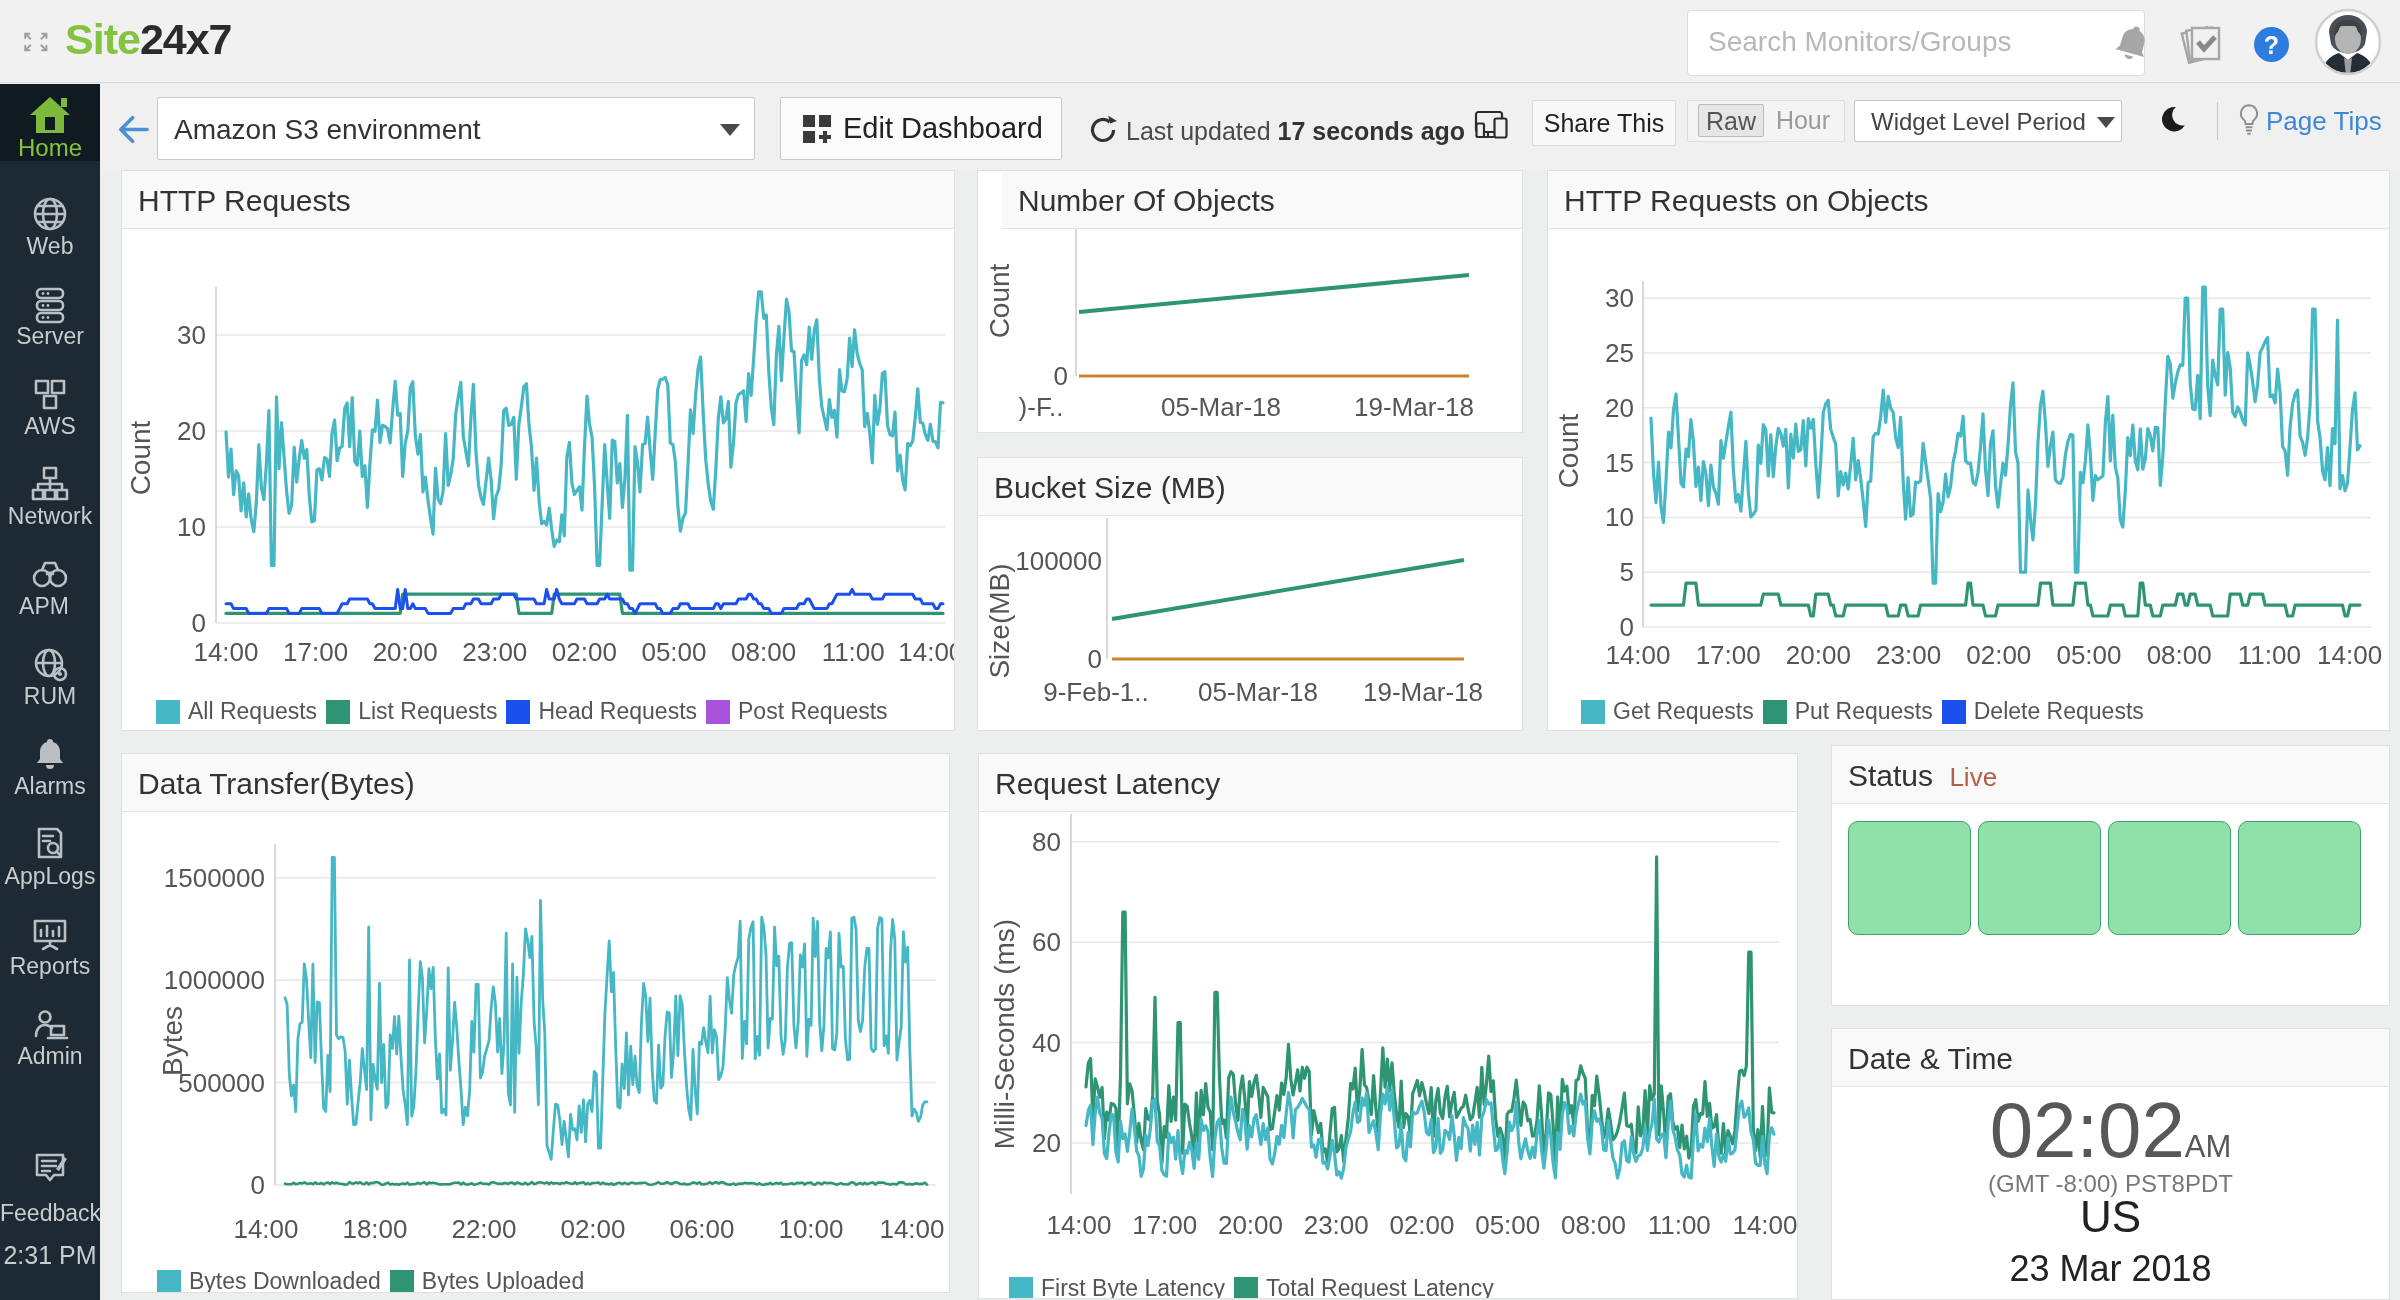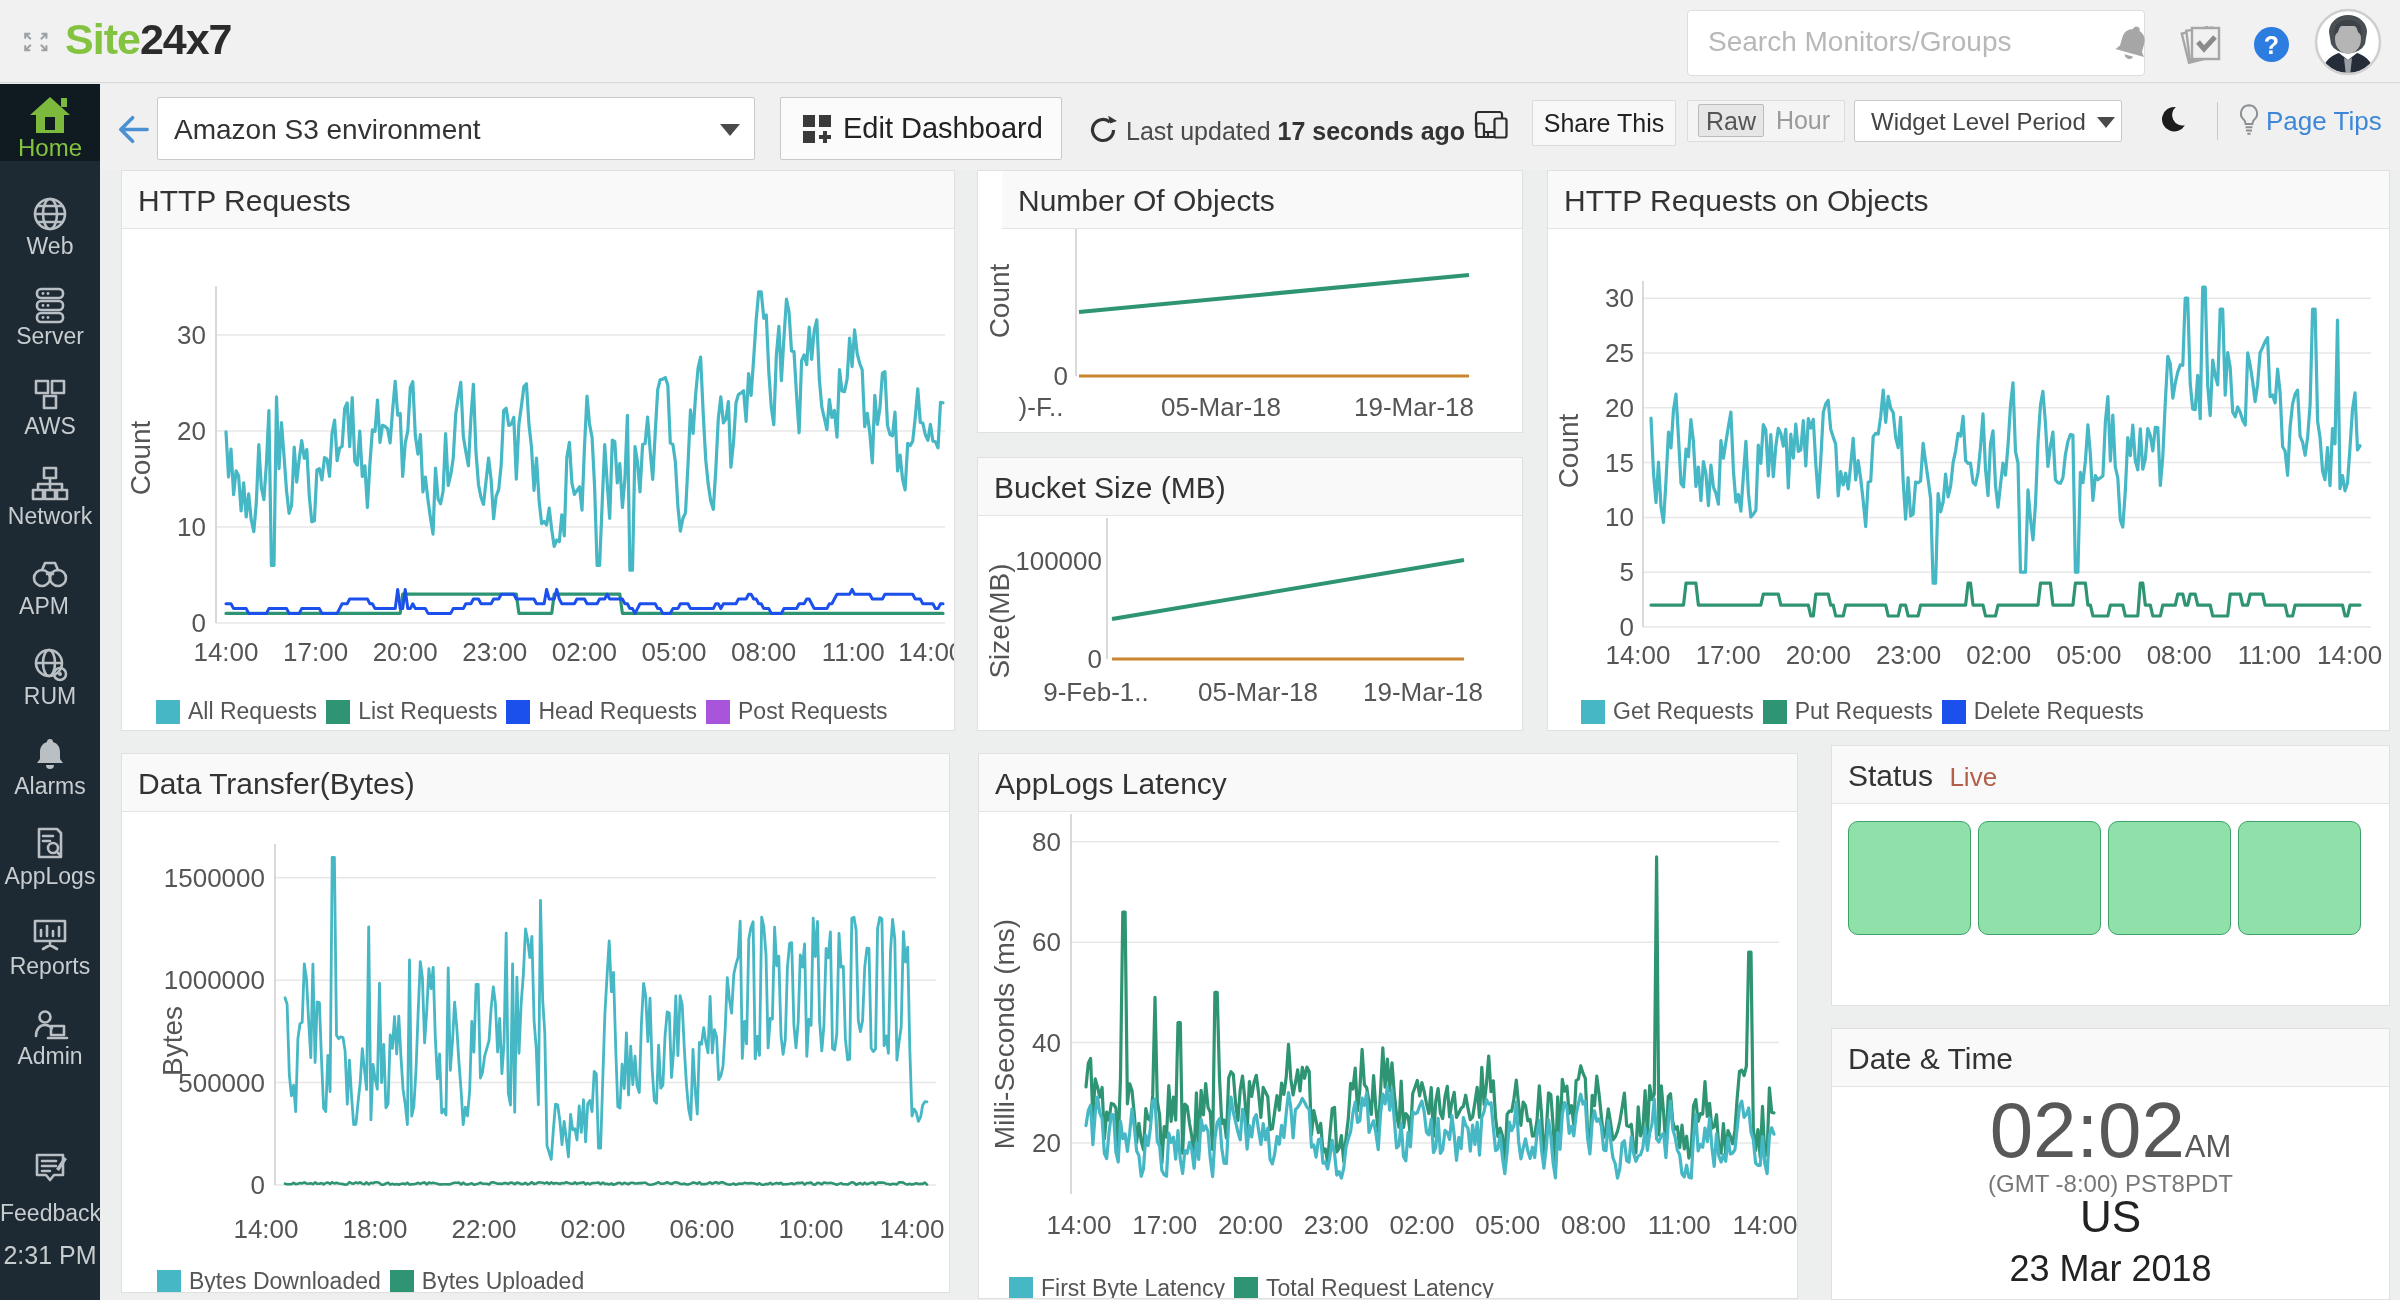--- a/index.html
+++ b/index.html
@@ -310,21 +310,21 @@
       <text x="790" y="484" font-size="26" fill="#555" text-anchor="middle" font-weight="400" font-family="Liberation Sans, sans-serif">14:00</text>
       <polyline points="163.0,429.7 165.1,430.3 167.3,430.3 169.4,430.1 171.6,428.8 173.7,430.1 175.9,429.8 178.0,429.0 180.2,429.4 182.3,428.3 184.5,429.5 186.6,429.7 188.8,429.2 190.9,430.2 193.1,428.4 195.2,429.8 197.4,429.8 199.5,429.0 201.6,430.4 203.8,429.0 205.9,428.5 208.1,429.9 210.2,428.3 212.4,429.4 214.5,428.7 216.7,429.5 218.8,429.7 221.0,430.1 223.1,430.8 225.3,430.3 227.4,428.2 229.6,429.4 231.7,429.6 233.9,428.4 236.0,429.2 238.2,428.2 240.3,429.8 242.4,430.2 244.6,428.3 246.7,430.4 248.9,428.7 251.0,429.2 253.2,428.2 255.3,428.3 257.5,429.0 259.6,430.7 261.8,430.7 263.9,429.5 266.1,428.6 268.2,430.6 270.4,429.7 272.5,430.6 274.7,430.0 276.8,430.8 278.9,429.9 281.1,429.4 283.2,430.3 285.4,428.7 287.5,430.6 289.7,430.2 291.8,430.1 294.0,429.7 296.1,428.8 298.3,429.9 300.4,428.9 302.6,428.3 304.7,430.4 306.9,428.5 309.0,429.2 311.2,428.8 313.3,429.2 315.4,429.7 317.6,430.5 319.7,430.4 321.9,430.3 324.0,430.3 326.2,430.4 328.3,430.2 330.5,429.3 332.6,428.7 334.8,428.7 336.9,428.5 339.1,430.5 341.2,428.6 343.4,430.3 345.5,430.6 347.7,430.0 349.8,429.2 351.9,430.7 354.1,430.2 356.2,429.7 358.4,428.6 360.5,429.7 362.7,429.7 364.8,429.8 367.0,430.5 369.1,428.5 371.3,428.3 373.4,428.9 375.6,429.7 377.7,429.6 379.9,430.0 382.0,429.1 384.2,429.1 386.3,430.0 388.5,428.5 390.6,428.9 392.7,430.2 394.9,428.6 397.0,429.0 399.2,430.1 401.3,430.0 403.5,428.8 405.6,430.6 407.8,429.6 409.9,428.2 412.1,430.1 414.2,429.5 416.4,428.4 418.5,428.5 420.7,428.7 422.8,429.4 425.0,428.3 427.1,430.1 429.2,428.4 431.4,429.7 433.5,429.0 435.7,429.2 437.8,430.0 440.0,429.0 442.1,429.2 444.3,428.2 446.4,429.0 448.6,429.6 450.7,429.8 452.9,428.4 455.0,429.9 457.2,429.0 459.3,428.9 461.5,428.2 463.6,430.3 465.7,429.0 467.9,430.3 470.0,429.1 472.2,429.0 474.3,428.8 476.5,428.5 478.6,430.2 480.8,428.5 482.9,429.9 485.1,429.7 487.2,430.5 489.4,429.4 491.5,430.8 493.7,430.0 495.8,429.0 498.0,428.8 500.1,430.3 502.3,428.7 504.4,429.6 506.5,430.2 508.7,428.8 510.8,428.8 513.0,429.5 515.1,429.4 517.3,429.1 519.4,429.1 521.6,428.8 523.7,428.7 525.9,430.3 528.0,430.7 530.2,430.5 532.3,430.0 534.5,429.2 536.6,428.2 538.8,429.7 540.9,429.8 543.0,429.3 545.2,428.3 547.3,429.2 549.5,430.0 551.6,428.8 553.8,428.2 555.9,428.7 558.1,429.7 560.2,430.3 562.4,429.6 564.5,430.5 566.7,430.4 568.8,429.6 571.0,428.5 573.1,428.9 575.3,429.7 577.4,428.3 579.5,430.3 581.7,430.1 583.8,430.1 586.0,429.3 588.1,428.4 590.3,429.8 592.4,428.6 594.6,428.3 596.7,429.5 598.9,428.4 601.0,428.4 603.2,429.5 605.3,430.3 607.5,430.6 609.6,430.2 611.8,429.6 613.9,430.8 616.1,429.9 618.2,429.5 620.3,429.9 622.5,428.8 624.6,429.3 626.8,429.4 628.9,429.1 631.1,429.2 633.2,429.7 635.4,430.4 637.5,429.2 639.7,430.7 641.8,430.7 644.0,429.9 646.1,430.2 648.3,428.8 650.4,430.4 652.6,429.6 654.7,428.9 656.8,429.7 659.0,428.7 661.1,430.5 663.3,430.3 665.4,430.1 667.6,429.8 669.7,429.3 671.9,430.3 674.0,429.3 676.2,428.9 678.3,429.1 680.5,428.6 682.6,430.6 684.8,429.0 686.9,428.9 689.1,428.6 691.2,430.4 693.3,430.6 695.5,428.8 697.6,429.1 699.8,430.4 701.9,428.5 704.1,428.9 706.2,429.2 708.4,428.8 710.5,429.2 712.7,429.9 714.8,430.7 717.0,429.9 719.1,429.1 721.3,430.3 723.4,430.3 725.6,430.5 727.7,429.5 729.8,428.2 732.0,428.8 734.1,430.8 736.3,429.8 738.4,429.0 740.6,430.5 742.7,428.7 744.9,430.2 747.0,429.6 749.2,428.7 751.3,428.5 753.5,430.6 755.6,428.6 757.8,428.5 759.9,428.6 762.1,428.7 764.2,429.8 766.4,430.0 768.5,430.7 770.6,429.7 772.8,430.0 774.9,430.4 777.1,428.3 779.2,428.4 781.4,428.6 783.5,430.0 785.7,430.5 787.8,429.7 790.0,430.6 792.1,429.9 794.3,429.2 796.4,430.0 798.6,429.9 800.7,429.9 802.9,428.6 805.0,430.7" fill="none" stroke="#2e9474" stroke-width="2.6" stroke-linejoin="round" stroke-linecap="round"></polyline>
       <polyline points="163.0,243.8 165.1,250.2 167.3,320.3 169.4,341.8 171.6,331.1 173.7,357.7 175.9,284.6 178.0,269.8 180.2,268.2 182.3,209.8 184.5,225.1 186.6,266.1 188.8,303.7 190.9,210.1 193.1,308.5 195.2,248.0 197.4,248.6 199.5,305.1 201.6,354.2 203.8,357.5 205.9,301.3 208.1,337.6 210.2,103.3 212.4,103.3 214.5,281.2 216.7,284.8 218.8,282.8 221.0,283.6 223.1,296.9 225.3,350.1 227.4,306.2 229.6,343.0 231.7,370.7 233.9,370.4 236.0,348.9 238.2,328.6 240.3,294.6 242.4,314.9 244.6,335.5 246.7,173.0 248.9,365.9 251.0,310.3 253.2,325.3 255.3,335.1 257.5,229.2 259.6,328.6 261.8,290.3 263.9,353.8 266.1,349.8 268.2,280.8 270.4,294.3 272.5,262.7 274.7,300.0 276.8,262.1 278.9,301.9 281.1,335.9 283.2,350.1 285.4,370.6 287.5,206.0 289.7,362.2 291.8,352.8 294.0,316.1 296.1,259.8 298.3,207.6 300.4,223.7 302.6,288.9 304.7,257.5 306.9,214.6 309.0,234.6 311.2,213.4 313.3,283.4 315.4,324.9 317.6,300.0 319.7,359.0 321.9,355.2 324.0,361.0 326.2,213.9 328.3,316.3 330.5,287.5 332.6,248.2 334.8,273.6 336.9,307.7 339.1,336.7 341.2,370.6 343.4,353.2 345.5,362.0 347.7,336.3 349.8,267.3 351.9,298.2 354.1,230.3 356.2,230.3 358.4,324.0 360.5,318.4 362.7,301.8 364.8,294.5 367.0,286.8 369.1,254.6 371.3,232.8 373.4,249.4 375.6,298.0 377.7,264.4 379.9,319.6 382.0,289.7 384.2,179.1 386.3,338.9 388.5,351.0 390.6,209.9 392.7,358.3 394.9,223.1 397.0,299.3 399.2,248.6 401.3,221.6 403.5,175.0 405.6,185.7 407.8,203.7 409.9,182.5 412.1,267.3 414.2,293.6 416.4,350.8 418.5,146.3 420.7,246.2 422.8,279.1 425.0,391.9 427.1,398.3 429.2,405.4 431.4,375.3 433.5,350.2 435.7,350.8 437.8,366.2 440.0,390.7 442.1,367.3 444.3,384.4 446.4,402.9 448.6,360.4 450.7,375.9 452.9,374.8 455.0,386.0 457.2,351.9 459.3,378.3 461.5,345.7 463.6,387.9 465.7,349.8 467.9,346.5 470.0,357.7 472.2,317.4 474.3,319.6 476.5,394.1 478.6,394.1 480.8,324.7 482.9,259.6 485.1,220.8 487.2,187.0 489.4,237.8 491.5,218.3 493.7,293.7 495.8,352.5 498.0,354.0 500.1,310.2 502.3,334.5 504.4,278.8 506.5,341.0 508.7,292.2 510.8,330.7 513.0,302.2 515.1,331.9 517.3,338.5 519.4,269.8 521.6,229.4 523.7,242.0 525.9,287.7 528.0,244.1 530.2,315.6 532.3,346.3 534.5,349.2 536.6,291.1 538.8,334.1 540.9,331.1 543.0,282.5 545.2,257.9 547.3,258.9 549.5,323.5 551.6,297.6 553.8,242.0 555.9,301.7 558.1,241.7 560.2,250.6 562.4,296.4 564.5,331.1 566.7,355.3 568.8,365.6 571.0,295.4 573.1,335.1 575.3,360.0 577.4,288.3 579.5,290.2 581.7,273.6 583.8,288.2 586.0,298.8 588.1,242.4 590.3,298.9 592.4,275.6 594.6,283.0 596.7,325.7 598.9,321.6 601.0,312.4 603.2,275.4 605.3,223.6 607.5,246.0 609.6,259.1 611.8,220.3 613.9,210.7 616.1,203.5 618.2,167.2 620.3,304.4 622.5,267.3 624.6,289.9 626.8,185.1 628.9,173.7 631.1,167.7 633.2,304.8 635.4,282.4 637.5,301.3 639.7,163.1 641.8,172.8 644.0,200.4 646.1,293.9 648.3,264.2 650.4,265.0 652.6,173.1 654.7,211.8 656.8,202.2 659.0,281.7 661.1,300.4 663.3,285.8 665.4,213.6 667.6,189.3 669.7,188.6 671.9,271.1 674.0,293.8 676.2,267.8 678.3,200.9 680.5,213.0 682.6,189.9 684.8,302.3 686.9,265.2 689.1,271.4 691.2,164.1 693.3,202.5 695.5,167.3 697.6,267.1 699.8,296.9 701.9,271.8 704.1,194.3 706.2,204.0 708.4,177.9 710.5,294.4 712.7,296.0 714.8,279.8 717.0,179.4 719.1,213.1 721.3,212.4 723.4,284.9 725.6,305.9 727.7,305.1 729.8,164.2 732.0,163.2 734.1,176.0 736.3,266.7 738.4,277.7 740.6,266.5 742.7,213.7 744.9,194.1 747.0,194.5 749.2,294.2 751.3,297.5 753.5,295.1 755.6,174.3 757.8,163.4 759.9,164.8 762.1,291.8 764.2,281.8 766.4,299.3 768.5,197.5 770.6,165.4 772.8,185.2 774.9,306.0 777.1,287.5 779.2,273.0 781.4,177.7 783.5,208.0 785.7,193.2 787.8,295.1 790.0,362.0 792.1,355.0 794.3,358.6 796.4,367.3 798.6,363.2 800.7,351.0 802.9,347.7 805.0,347.8" fill="none" stroke="#46b7c4" stroke-width="2.8" stroke-linejoin="round" stroke-linecap="round"></polyline>
     </svg>
     <div class="legend" style="left:35px;top:514px;">
       <span class="it"><span class="sq" style="background:#46b7c4;"></span>Bytes Downloaded</span>
       <span class="it"><span class="sq" style="background:#2e9474;"></span>Bytes Uploaded</span>
     </div>
   </div>
 <div class="panel" style="left:978px;top:753px;width:820px;height:546px;">
-    <div class="ptitle">AppLogs Latency</div>
+    <div class="ptitle">Request Latency</div>
     <svg class="psvg" width="820" height="546" viewBox="0 0 820 546">
       <text x="35" y="280" font-size="28" fill="#555" text-anchor="middle" font-family="Liberation Sans, sans-serif" transform="rotate(-90 35 280)">Milli-Seconds (ms)</text>
       <line x1="92" y1="389.0" x2="800" y2="389.0" stroke="#e7e7e7" stroke-width="1.5"></line>
       <text x="82" y="398.0" font-size="26" fill="#555" text-anchor="end" font-weight="400" font-family="Liberation Sans, sans-serif">20</text>
       <line x1="92" y1="288.6" x2="800" y2="288.6" stroke="#e7e7e7" stroke-width="1.5"></line>
       <text x="82" y="297.6" font-size="26" fill="#555" text-anchor="end" font-weight="400" font-family="Liberation Sans, sans-serif">40</text>
       <line x1="92" y1="188.2" x2="800" y2="188.2" stroke="#e7e7e7" stroke-width="1.5"></line>
       <text x="82" y="197.2" font-size="26" fill="#555" text-anchor="end" font-weight="400" font-family="Liberation Sans, sans-serif">60</text>
       <line x1="92" y1="87.8" x2="800" y2="87.8" stroke="#e7e7e7" stroke-width="1.5"></line>
       <text x="82" y="96.80000000000001" font-size="26" fill="#555" text-anchor="end" font-weight="400" font-family="Liberation Sans, sans-serif">80</text>

